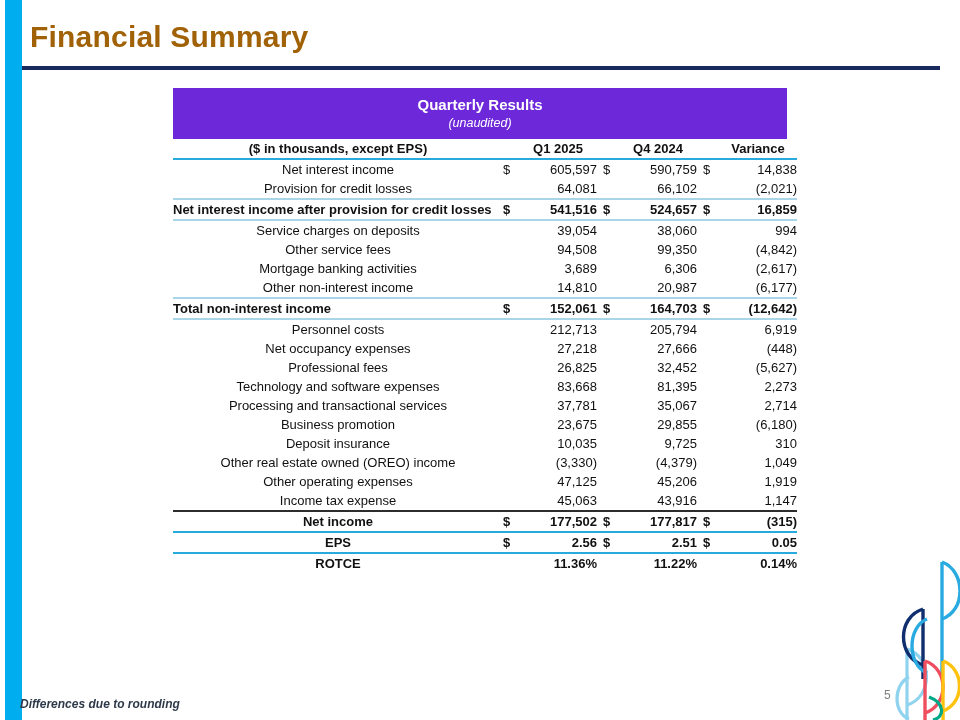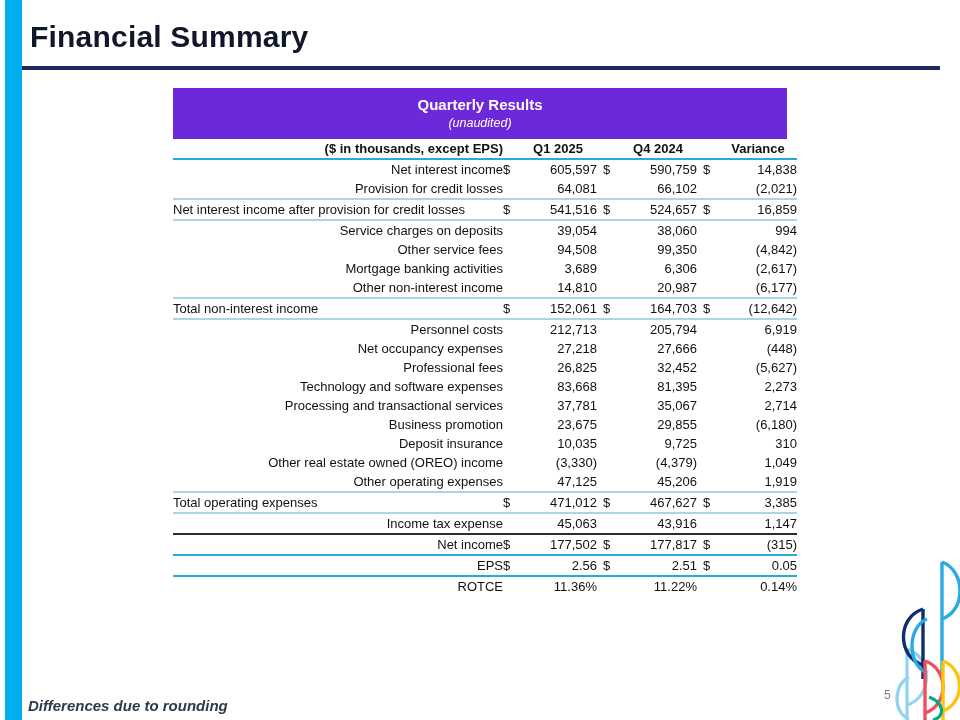--- a/index.html
+++ b/index.html
@@ -26,21 +26,21 @@
     background: #00AEEF;
   }
 
   
   #page-title {
     position: absolute;
     left: 30px;
     top: 20px;
     font-size: 30px;
     font-weight: bold;
-    color: #0f172a;
+    color: #a16207;
     letter-spacing: 0.2px;
   }
   #title-rule {
     position: absolute;
     left: 22px;
     top: 66px;
     width: 918px;
     height: 4px;
     background: #1B2A5E;
   }
@@ -85,48 +85,48 @@
     vertical-align: middle;
     white-space: nowrap;
   }
 
   
   col.c-label  { width: 330px; }
   col.c-cur    { width: 16px; }
   col.c-num    { width: 78px; }
   col.c-gap    { width: 6px; }
 
-  .lbl      { text-align: right;  padding-left: 12px; }
+  .lbl      { text-align: center;  padding-left: 12px; }
   .lbl-ind  { text-align: left;  padding-left: 24px; }
   .cur      { text-align: left;  }
   .num      { text-align: right; padding-right: 2px; }
 
   .hdr td {
     font-weight: bold;
     font-size: 13px;
     height: 22px;
     line-height: 22px;
   }
   .hdr .num { text-align: center; padding-right: 0; }
 
   
   .rule-cyan td      { border-bottom: 2px solid #28AADC; }
   .rule-cyan-top td  { border-top: 2px solid #28AADC; margin-top: 42px; }
   .rule-light td     { border-bottom: 2px solid #A8D5E8; }
   .rule-light-top td { border-top: 2px solid #A8D5E8; }
   .rule-dark-top td  { border-top: 2px solid #2C2C2C; }
 
-  tr.bold td { font-weight: normal; }
+  tr.bold td { font-weight: bold; }
 
   
   #footnote {
     position: absolute;
-    left: 28px;
+    left: 20px;
     top: 697px;
-    font-size: 15px;
+    font-size: 12px;
     font-style: italic;
     font-weight: bold;
     color: #2E3A4A;
   }
 
   
   #page-number {
     position: absolute;
     left: 884px;
     top: 688px;
@@ -362,31 +362,20 @@
           <td class="lbl">Other operating expenses</td>
           <td class="cur"></td>
           <td class="num">47,125</td>
           <td></td>
           <td class="cur"></td>
           <td class="num">45,206</td>
           <td></td>
           <td class="cur"></td>
           <td class="num">1,919</td>
         </tr>
-        <tr class="data-row bold rule-light-top rule-light">
-          <td class="lbl-ind">Total operating expenses</td>
-          <td class="cur">$</td>
-          <td class="num">471,012</td>
-          <td></td>
-          <td class="cur">$</td>
-          <td class="num">467,627</td>
-          <td></td>
-          <td class="cur">$</td>
-          <td class="num">3,385</td>
-        </tr>
         <tr class="data-row">
           <td class="lbl">Income tax expense</td>
           <td class="cur"></td>
           <td class="num">45,063</td>
           <td></td>
           <td class="cur"></td>
           <td class="num">43,916</td>
           <td></td>
           <td class="cur"></td>
           <td class="num">1,147</td>

